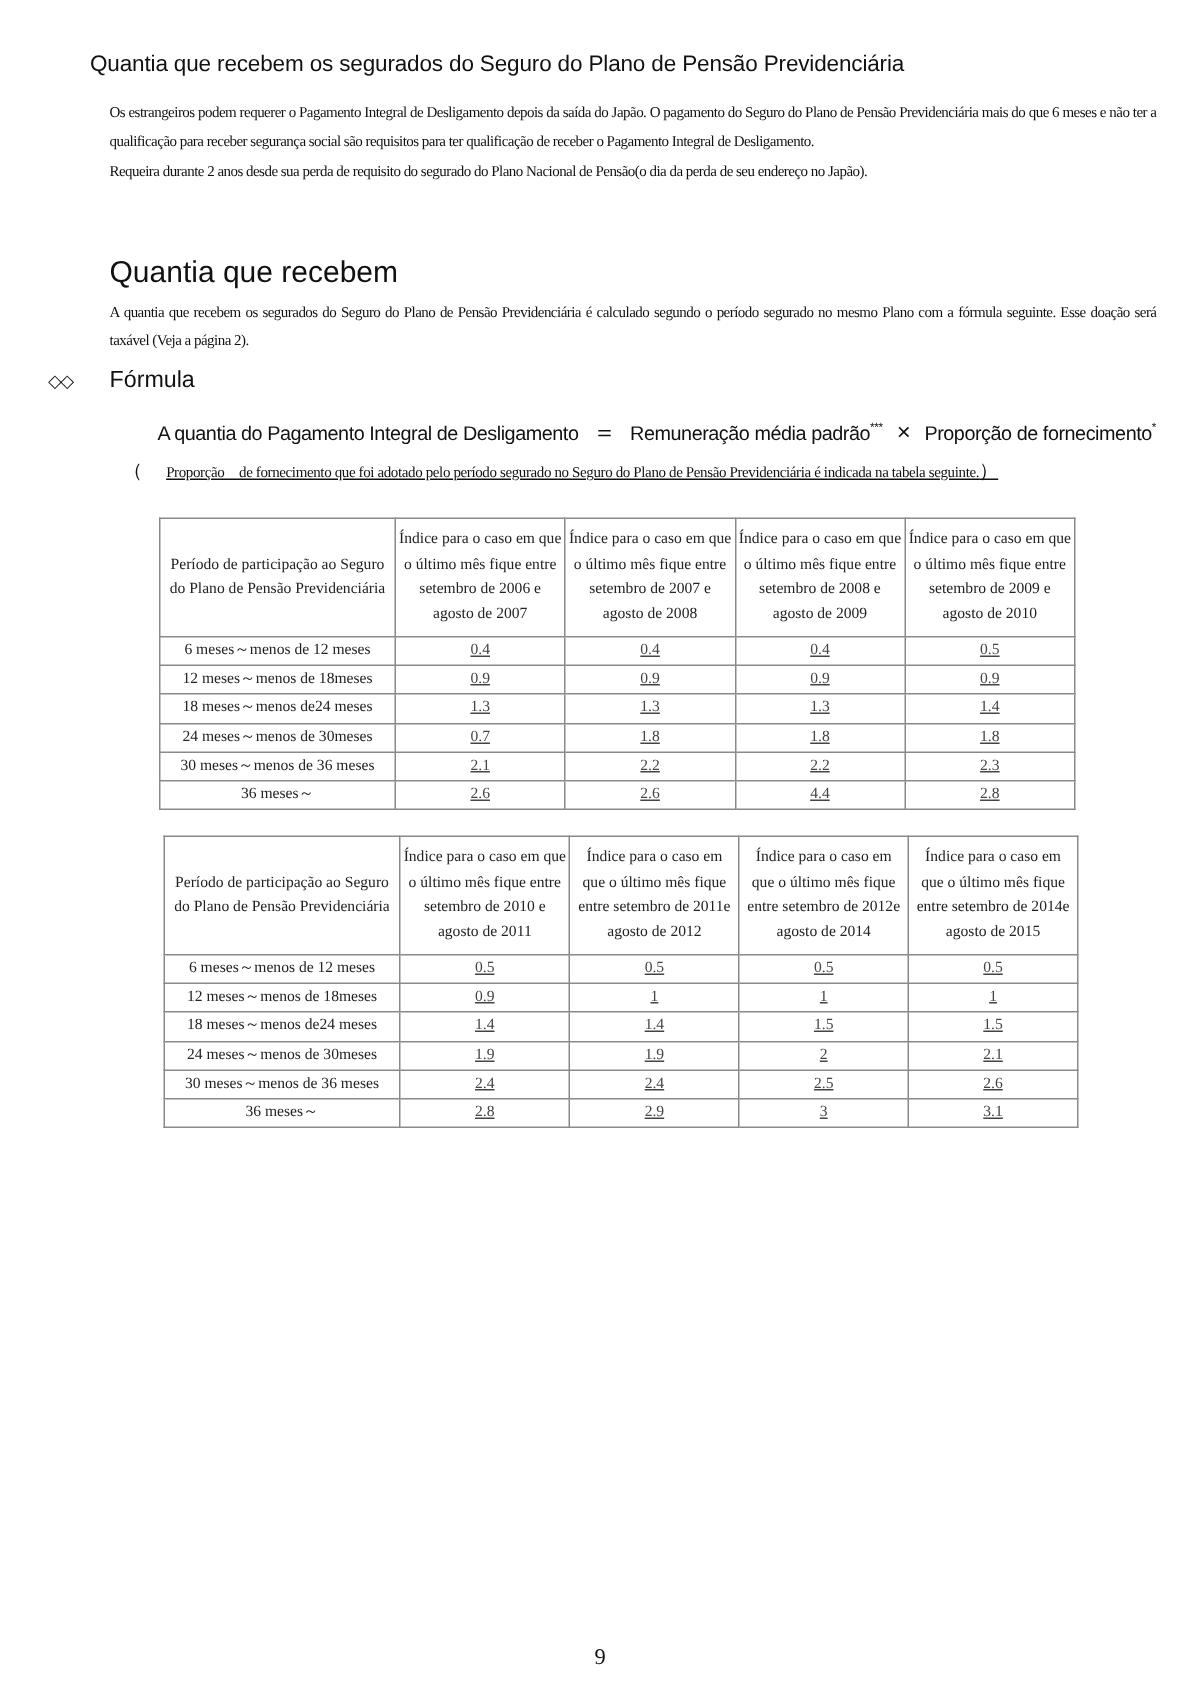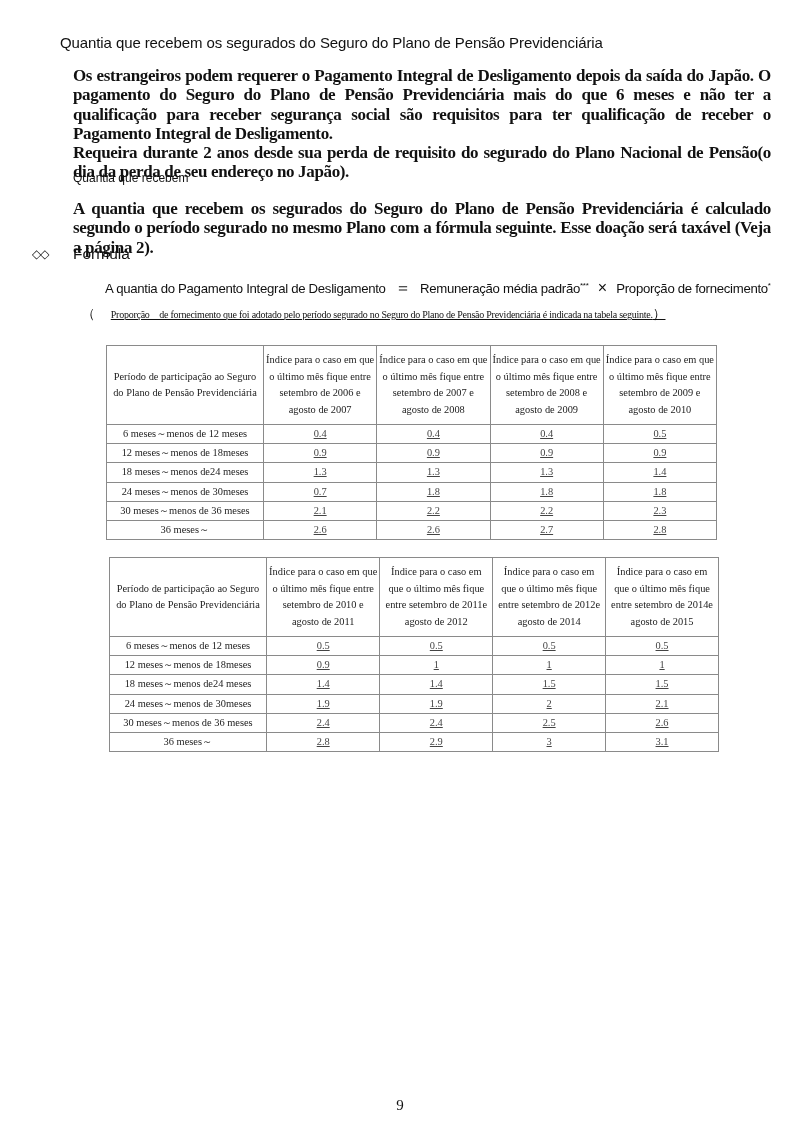--- a/index.html
+++ b/index.html
@@ -1,23 +1,23 @@
 <!DOCTYPE html>
 <html><head>
 <meta charset="utf-8">
 <style>
   html, body { margin: 0; padding: 0; background: #ffffff; }
   body { width: 800px; height: 1132px; position: relative; overflow: hidden; color: #111; }
   .sans { font-family: "Liberation Sans", "DejaVu Sans", sans-serif; }
   .serif { font-family: "Liberation Serif", "DejaVu Serif", serif; }
 
   .title { position: absolute; left: 60px; top: 34px; font-size: 15px; letter-spacing: -0.1px; }
-  .para { position: absolute; left: 73px; width: 698px; font-size: 17px; line-height: 19.3px; text-align: justify; letter-spacing: -0.35px; font-weight: bold; }
+  .para { position: absolute; left: 73px; width: 698px; font-size: 10px; line-height: 19.3px; text-align: justify; letter-spacing: -0.35px; }
   .p1 { top: 66px; }
-  .sub { position: absolute; left: 73px; top: 171px; font-size: 12px; }
+  .sub { position: absolute; left: 73px; top: 171px; font-size: 20px; }
   .p2 { top: 199px; }
   .formula-head { position: absolute; left: 32px; top: 245px; font-size: 15.5px; display: flex; align-items: center; }
   .formula-head .dia { width: 41px; font-size: 12px; letter-spacing: -1px; }
   .formula { position: absolute; left: 73px; top: 278px; font-size: 13.2px; letter-spacing: -0.3px; white-space: nowrap; margin-left: 32px; }
   .formula .sym { font-size: 16px; margin: 0 6px; }
   .formula sup { font-size: 8px; }
   .note { position: absolute; left: 82px; top: 305px; font-size: 10px; white-space: nowrap; letter-spacing: -0.25px; }
   .note .u { text-decoration: underline; padding-left: 16px; }
   .note .paren { font-size: 13px; }
 
@@ -113,21 +113,21 @@
         <td>30 meses～menos de 36 meses</td>
         <td class="num">2.1</td>
         <td class="num">2.2</td>
         <td class="num">2.2</td>
         <td class="num">2.3</td>
       </tr>
       <tr>
         <td>36 meses～</td>
         <td class="num">2.6</td>
         <td class="num">2.6</td>
-        <td class="num">2.7</td>
+        <td class="num">4.4</td>
         <td class="num">2.8</td>
       </tr>
     </tbody>
 </table>
 
 <table class="rates" id="t2">
   <colgroup>
       <col class="c0">
       <col>
       <col>

